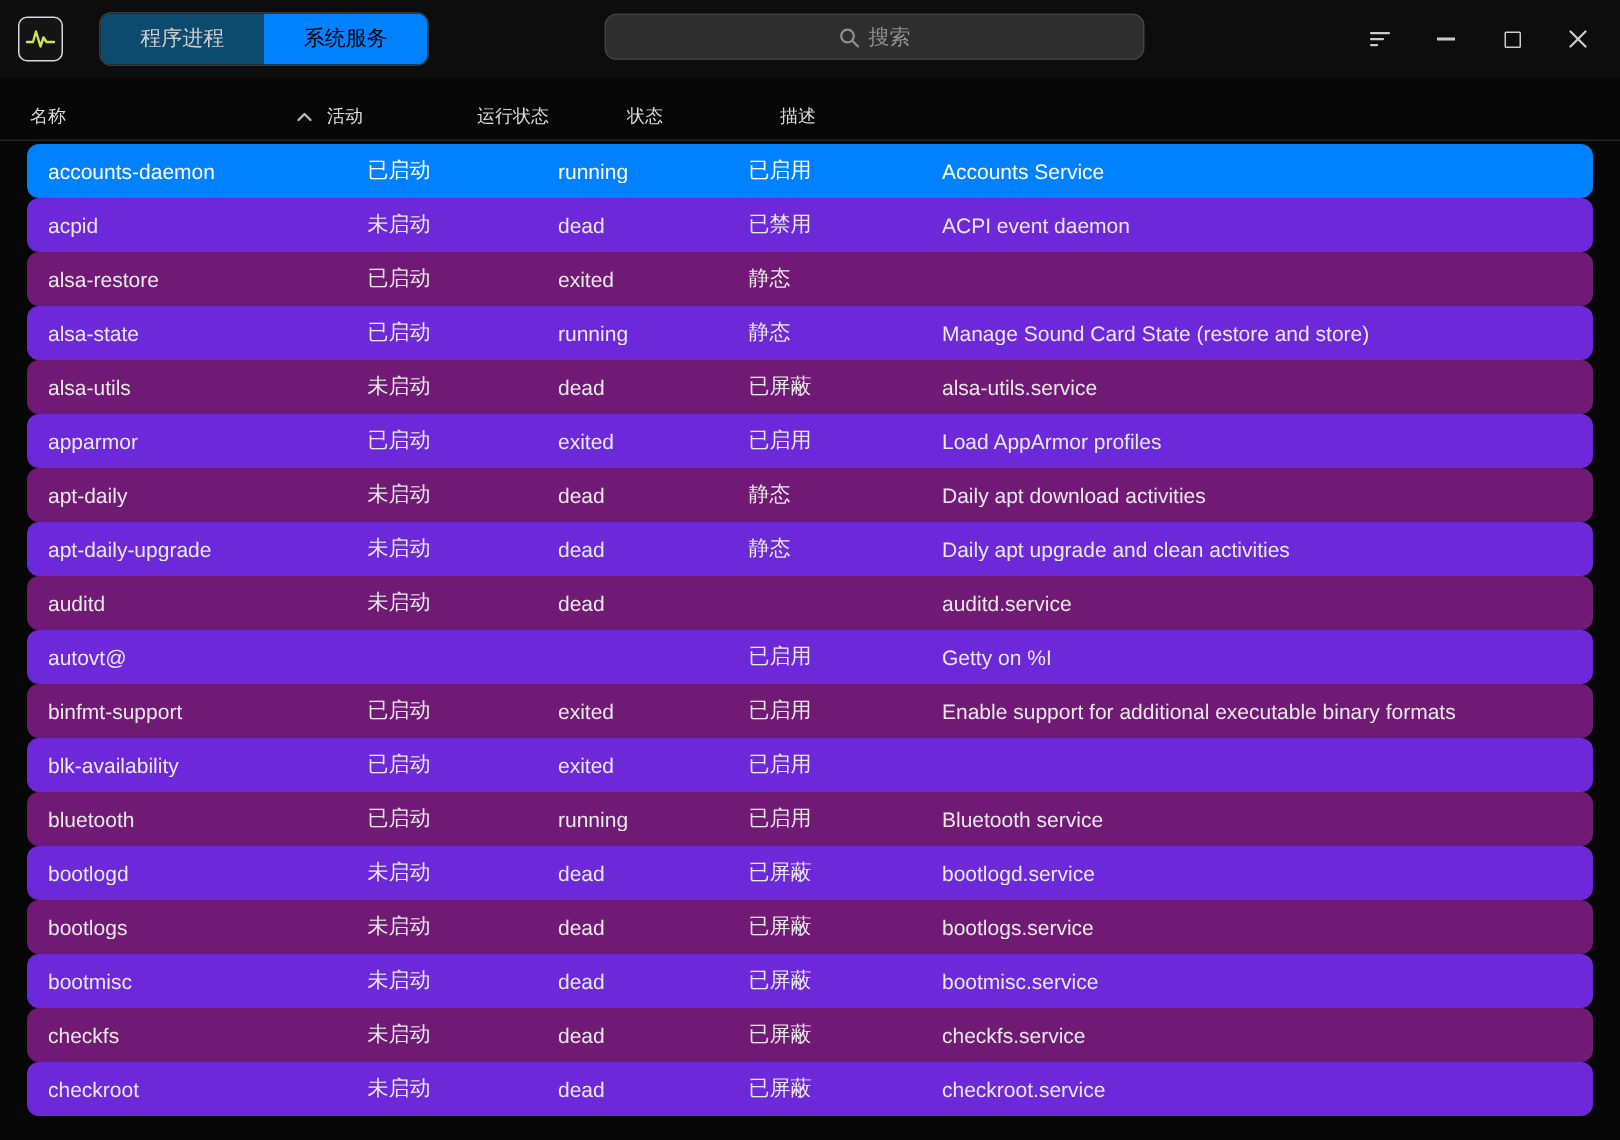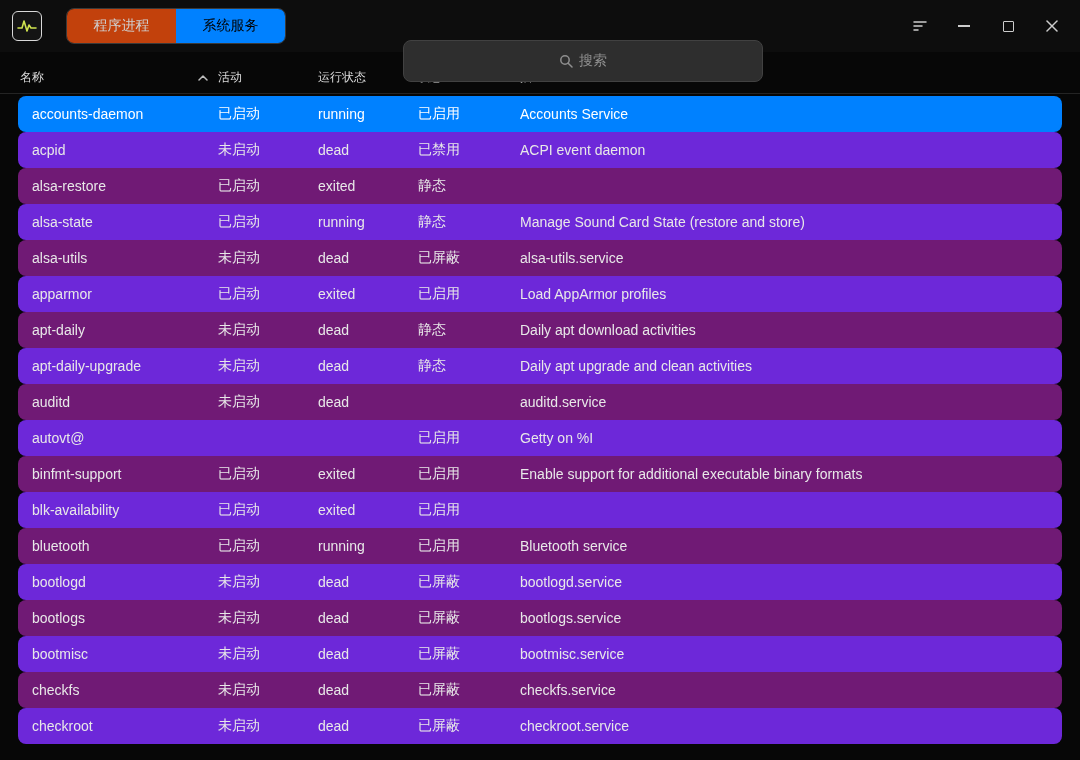--- a/index.html
+++ b/index.html
@@ -30,45 +30,44 @@
   .tabs {
     display: flex;
     margin-left: 24px;
     border-radius: 8px;
     overflow: hidden;
     border: 1px solid #3a3a3a;
   }
   .tab {
     width: 109px; height: 34px;
     border: none;
-    background: #c2410c;
+    background: #0c4a6e;
     color: #cfcfcf;
     font-size: 14px;
     font-family: inherit;
     cursor: pointer;
   }
   .tab.active {
     background: #0081ff;
     color: #000000;
   }
   .search {
     position: absolute;
     left: 403px; top: 9px;
-    width: 360px; height: 42px;
+    width: 360px; height: 31px;
     background: #2e2e2e;
     border: 1px solid #414141;
     border-radius: 8px;
     display: flex;
     align-items: center;
     justify-content: center;
     gap: 6px;
     color: #8f8f8f;
     font-size: 14px;
     cursor: text;
-    margin-top: 31px;
   }
   .win-controls {
     margin-left: auto;
     margin-right: 6px;
     display: flex;
     align-items: center;
   }
   .win-btn {
     width: 44px; height: 34px;
     background: transparent;
@@ -99,20 +98,21 @@
     display: grid;
     grid-template-columns: 186px 100px 100px 102px 1fr;
     margin: 0 18px;
     height: 36px;
     align-items: center;
     padding-left: 14px;
     border-radius: 8px;
     font-size: 14px;
     color: #e8e8e8;
     cursor: default;
+    gap: 27px;
   }
   .row.even { background: #701a75; }
   .row.odd  { background: #6d28d9; }
   .row.selected { background: #0081ff; color: #ffffff; }
   .cell {
     overflow: hidden;
     white-space: nowrap;
     text-overflow: ellipsis;
     padding-right: 8px;
   }

